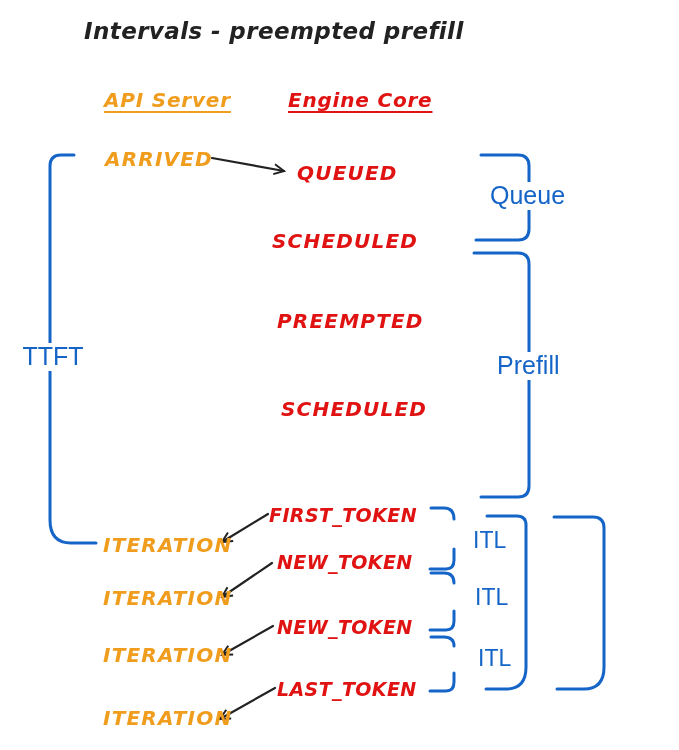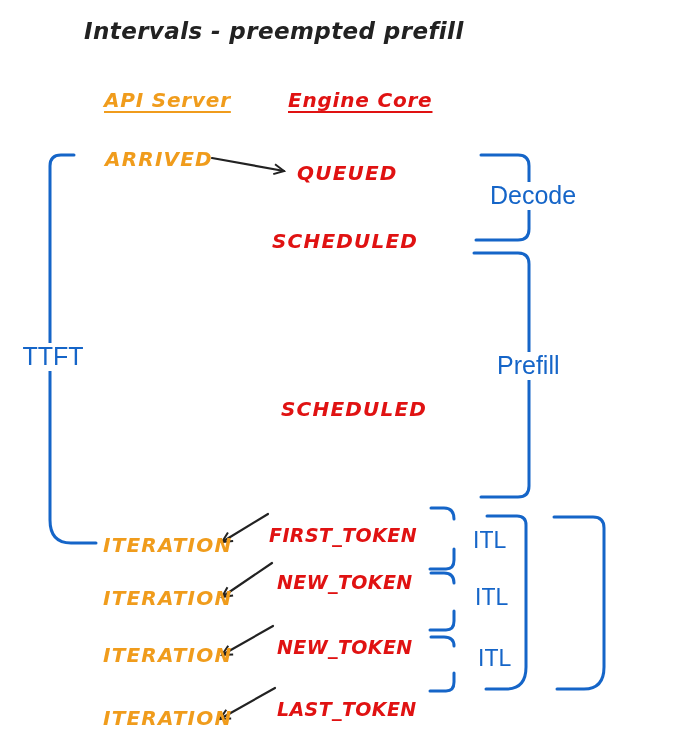--- a/index.html
+++ b/index.html
@@ -11,21 +11,21 @@
     overflow:hidden;font-family:"DejaVu Sans",sans-serif;
   }
   .canvas svg{position:absolute;left:0;top:0;}
   .abs{position:absolute;line-height:1.1;white-space:nowrap;}
   .hw{font-style:italic;font-weight:600;}
   .title{font-size:23px;font-weight:700;letter-spacing:.4px;color:var(--ink);}
   .orange{color:var(--orange);}
   .red{color:var(--red);}
   .hdr{font-size:20px;letter-spacing:.8px;text-decoration:underline;text-underline-offset:4px;text-decoration-thickness:2px;}
   .evt{font-size:20px;letter-spacing:1.2px;}
-  .evt-sm{font-size:19px;letter-spacing:.4px;margin-top:20px;}
+  .evt-sm{font-size:19px;letter-spacing:.4px;}
   .blue-label{
     font-family:"Liberation Sans",sans-serif;color:var(--blue);
     background:var(--bg);padding:0 3px;font-size:25px;font-weight:400;
   }
   .itl{font-size:23px;padding:0 1px;margin-left:38px;}
   .ttft{width:62px;text-align:center;}
   path{fill:none;}
   .blue-stroke{stroke:var(--blue);stroke-width:3;stroke-linecap:round;}
   .black-stroke{stroke:var(--ink);stroke-width:2.2;stroke-linecap:round;}
 </style>
@@ -80,26 +80,27 @@
   <div class="abs hw hdr red" style="left:288px;top:89px">Engine Core</div>
 
   <div class="abs hw evt orange" style="left:105px;top:148px">ARRIVED</div>
   <div class="abs hw evt orange" style="left:103px;top:534px">ITERATION</div>
   <div class="abs hw evt orange" style="left:103px;top:587px">ITERATION</div>
   <div class="abs hw evt orange" style="left:103px;top:644px">ITERATION</div>
   <div class="abs hw evt orange" style="left:103px;top:707px">ITERATION</div>
 
   <div class="abs hw evt red" style="left:297px;top:162px">QUEUED</div>
   <div class="abs hw evt red" style="left:272px;top:230px">SCHEDULED</div>
+  <div class="abs hw evt red" style="left:277px;top:310px">PREEMPTED</div>
   <div class="abs hw evt red" style="left:281px;top:398px">SCHEDULED</div>
   <div class="abs hw evt-sm hw red" style="left:269px;top:505px">FIRST_TOKEN</div>
   <div class="abs hw evt-sm red" style="left:277px;top:552px">NEW_TOKEN</div>
   <div class="abs hw evt-sm red" style="left:277px;top:617px">NEW_TOKEN</div>
   <div class="abs hw evt-sm red" style="left:277px;top:679px">LAST_TOKEN</div>
 
   <div class="abs blue-label ttft" style="left:19px;top:343px">TTFT</div>
-  <div class="abs blue-label" style="left:487px;top:182px">Decode</div>
+  <div class="abs blue-label" style="left:487px;top:182px">Queue</div>
   <div class="abs blue-label" style="left:494px;top:352px">Prefill</div>
   <div class="abs blue-label itl" style="left:434px;top:528px">ITL</div>
   <div class="abs blue-label itl" style="left:436px;top:585px">ITL</div>
   <div class="abs blue-label itl" style="left:439px;top:646px">ITL</div>
 
 </div>
 
 </body></html>

